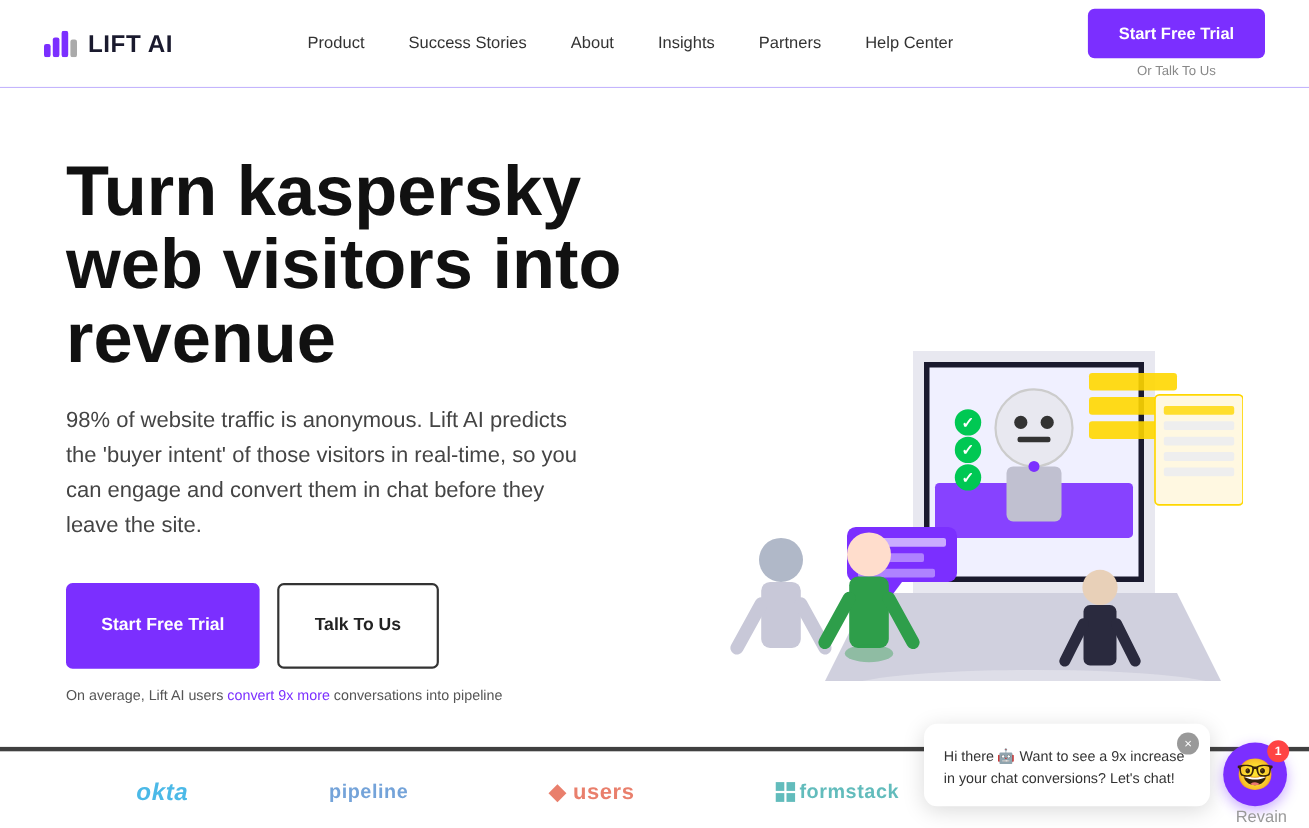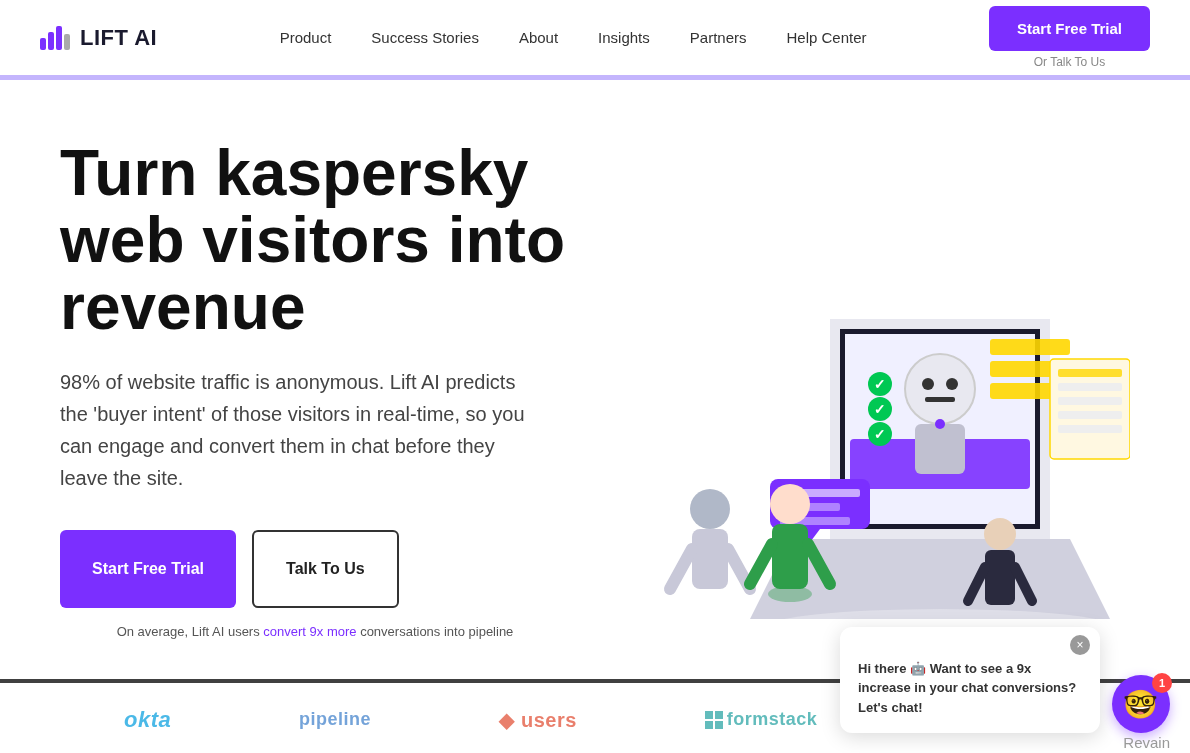--- a/index.html
+++ b/index.html
@@ -6,21 +6,21 @@
     body { font-family: -apple-system, BlinkMacSystemFont, 'Segoe UI', sans-serif; background: #fff; overflow-x: hidden; }
 
     
     .navbar {
       display: flex;
       align-items: center;
       justify-content: space-between;
       padding: 0 40px;
       height: 80px;
       background: #fff;
-      border-bottom: 5px solid #c4b5fd;
+      border-bottom: 1px solid #c4b5fd;
       position: relative;
       z-index: 10;
     }
     .logo-area {
       display: flex;
       align-items: center;
       gap: 8px;
     }
     .logo-icon {
       display: flex;
@@ -117,21 +117,20 @@
       border: 2px solid #333;
       border-radius: 6px;
       padding: 28px 32px;
       font-size: 16px;
       font-weight: 600;
       cursor: pointer;
     }
     .hero-footnote {
       font-size: 13px;
       color: #555;
-      text-align: center;
     }
     .hero-footnote a {
       color: #7b2fff;
       text-decoration: none;
       font-weight: 500;
     }
 
     
     .hero-right {
       flex: 1;
@@ -194,22 +193,21 @@
       display: flex;
       align-items: center;
       justify-content: center;
       font-size: 12px;
       cursor: pointer;
     }
     .chat-bubble-text {
       font-size: 13px;
       color: #333;
       line-height: 1.5;
-      margin-top: 16px;
-      font-weight: bold;
+      margin-top: 4px;
     }
     .chat-avatar {
       width: 58px;
       height: 58px;
       background: #7b2fff;
       border-radius: 50%;
       display: flex;
       align-items: center;
       justify-content: center;
       font-size: 28px;

